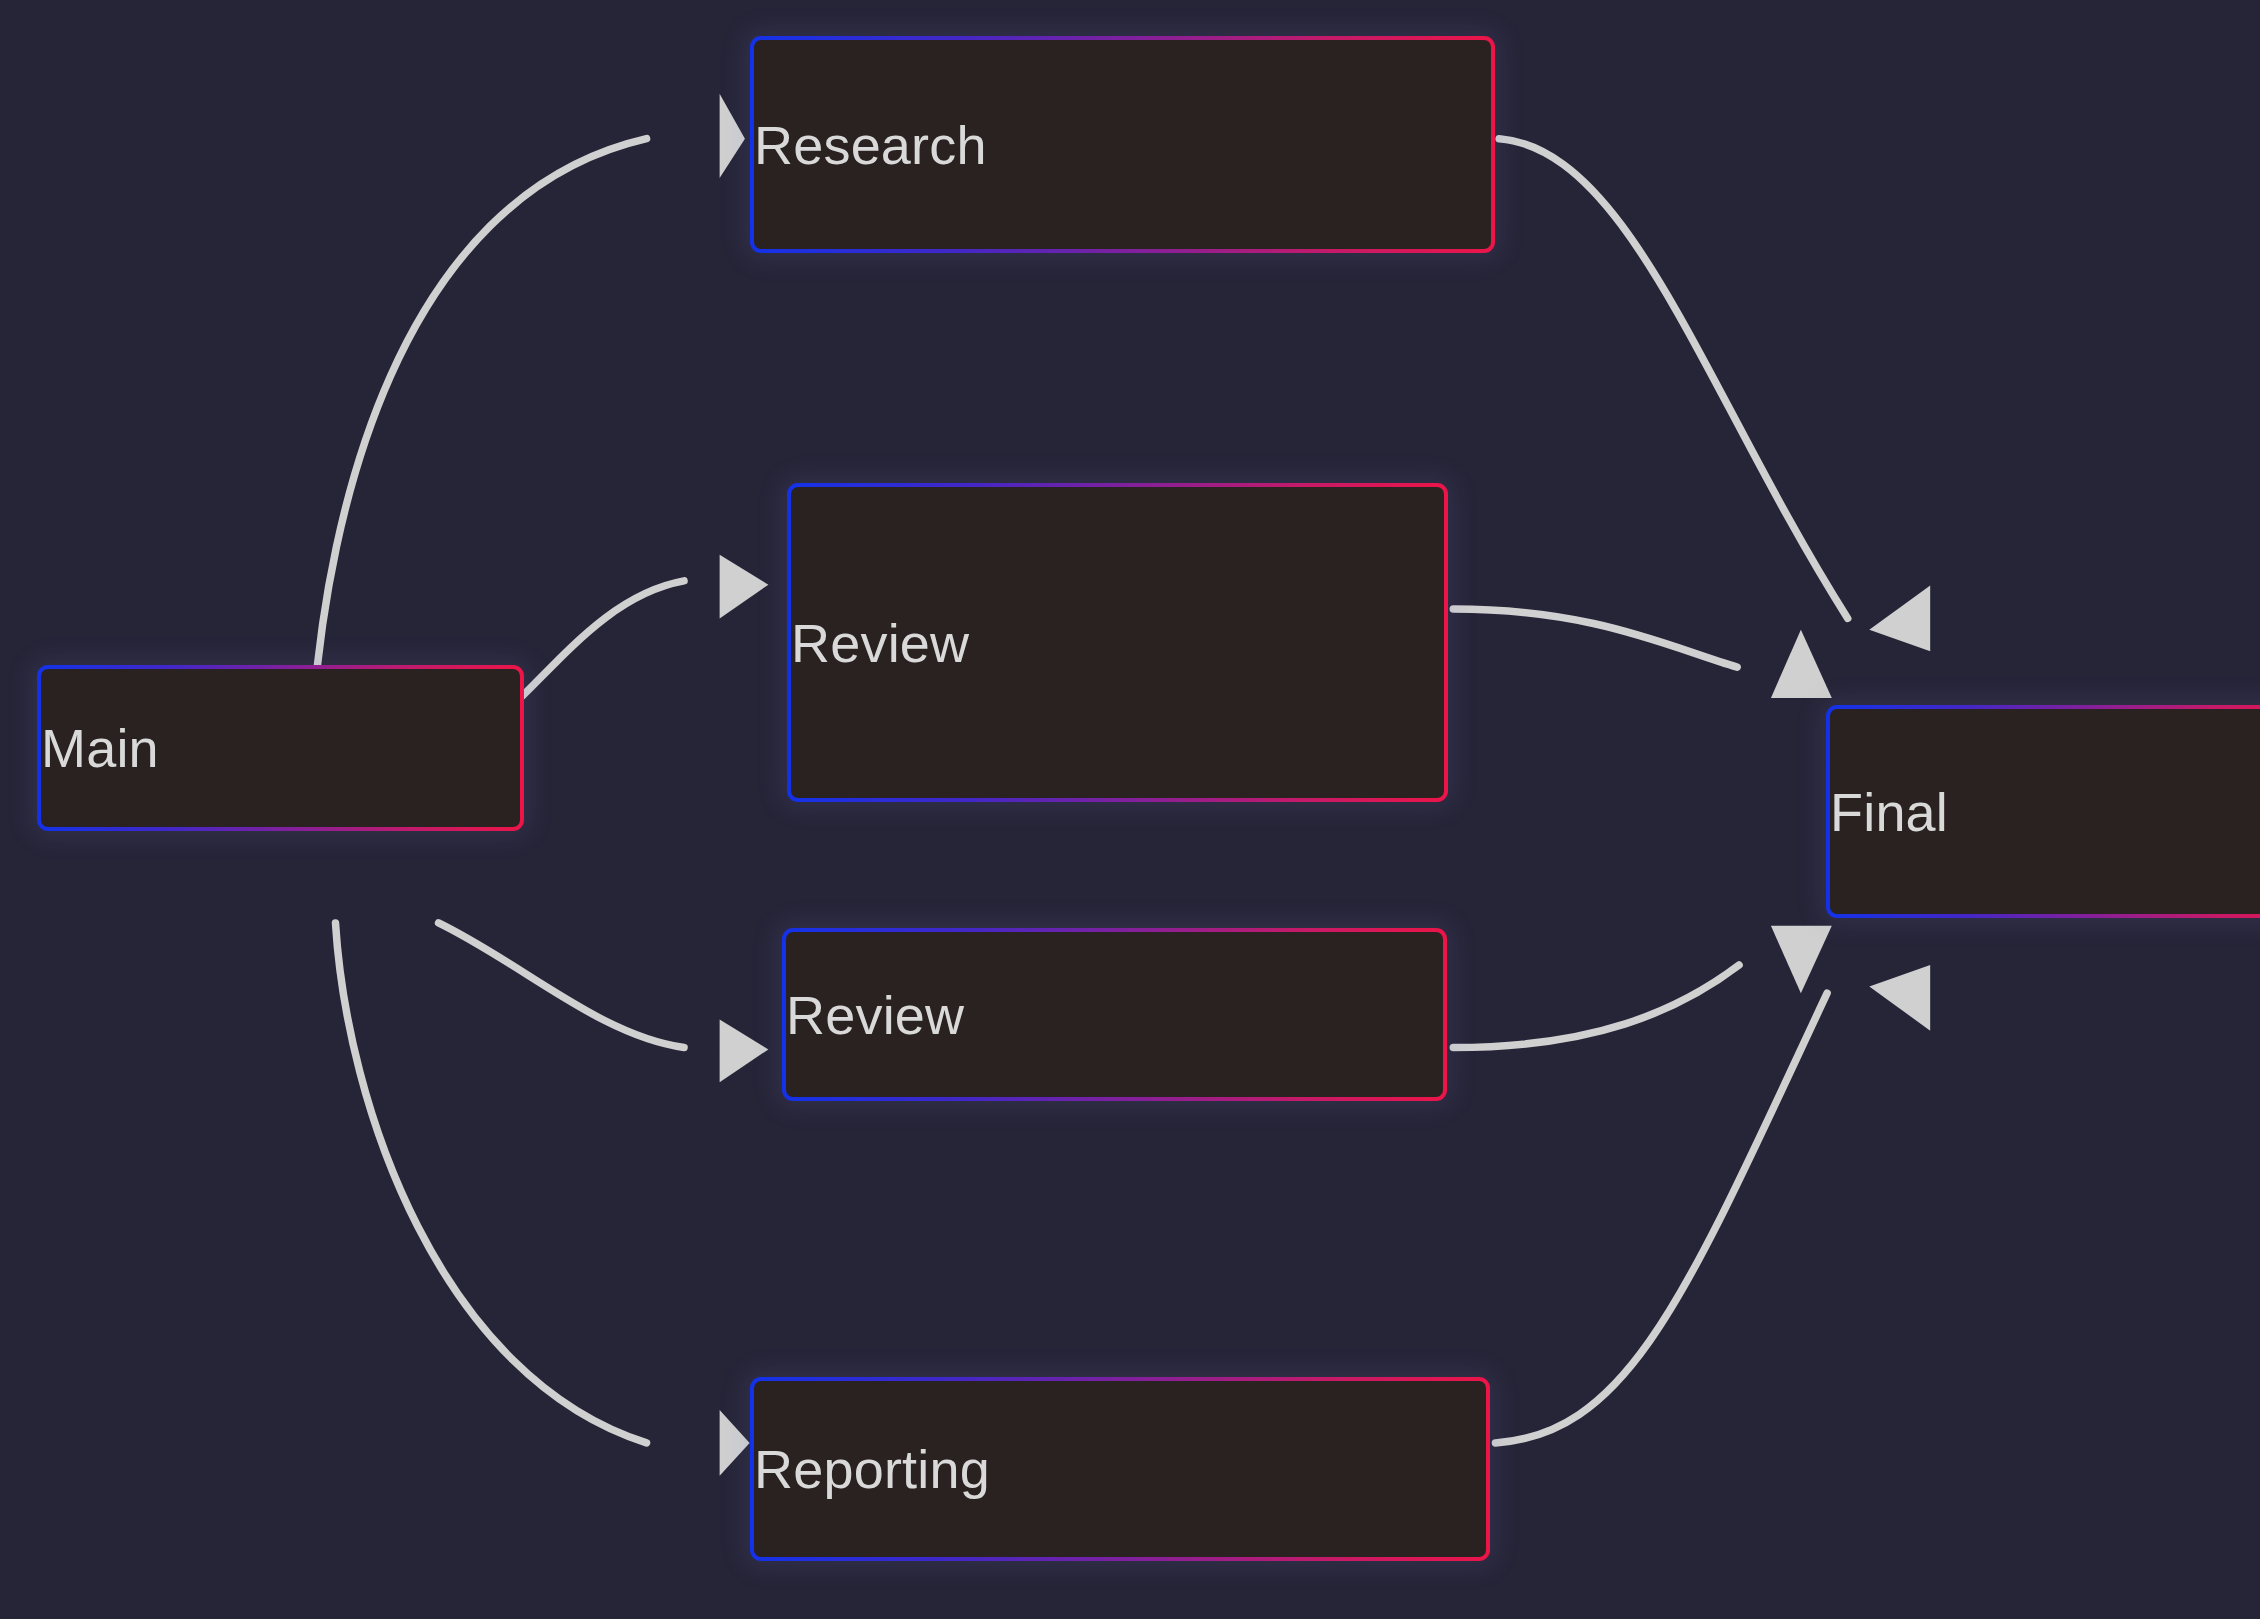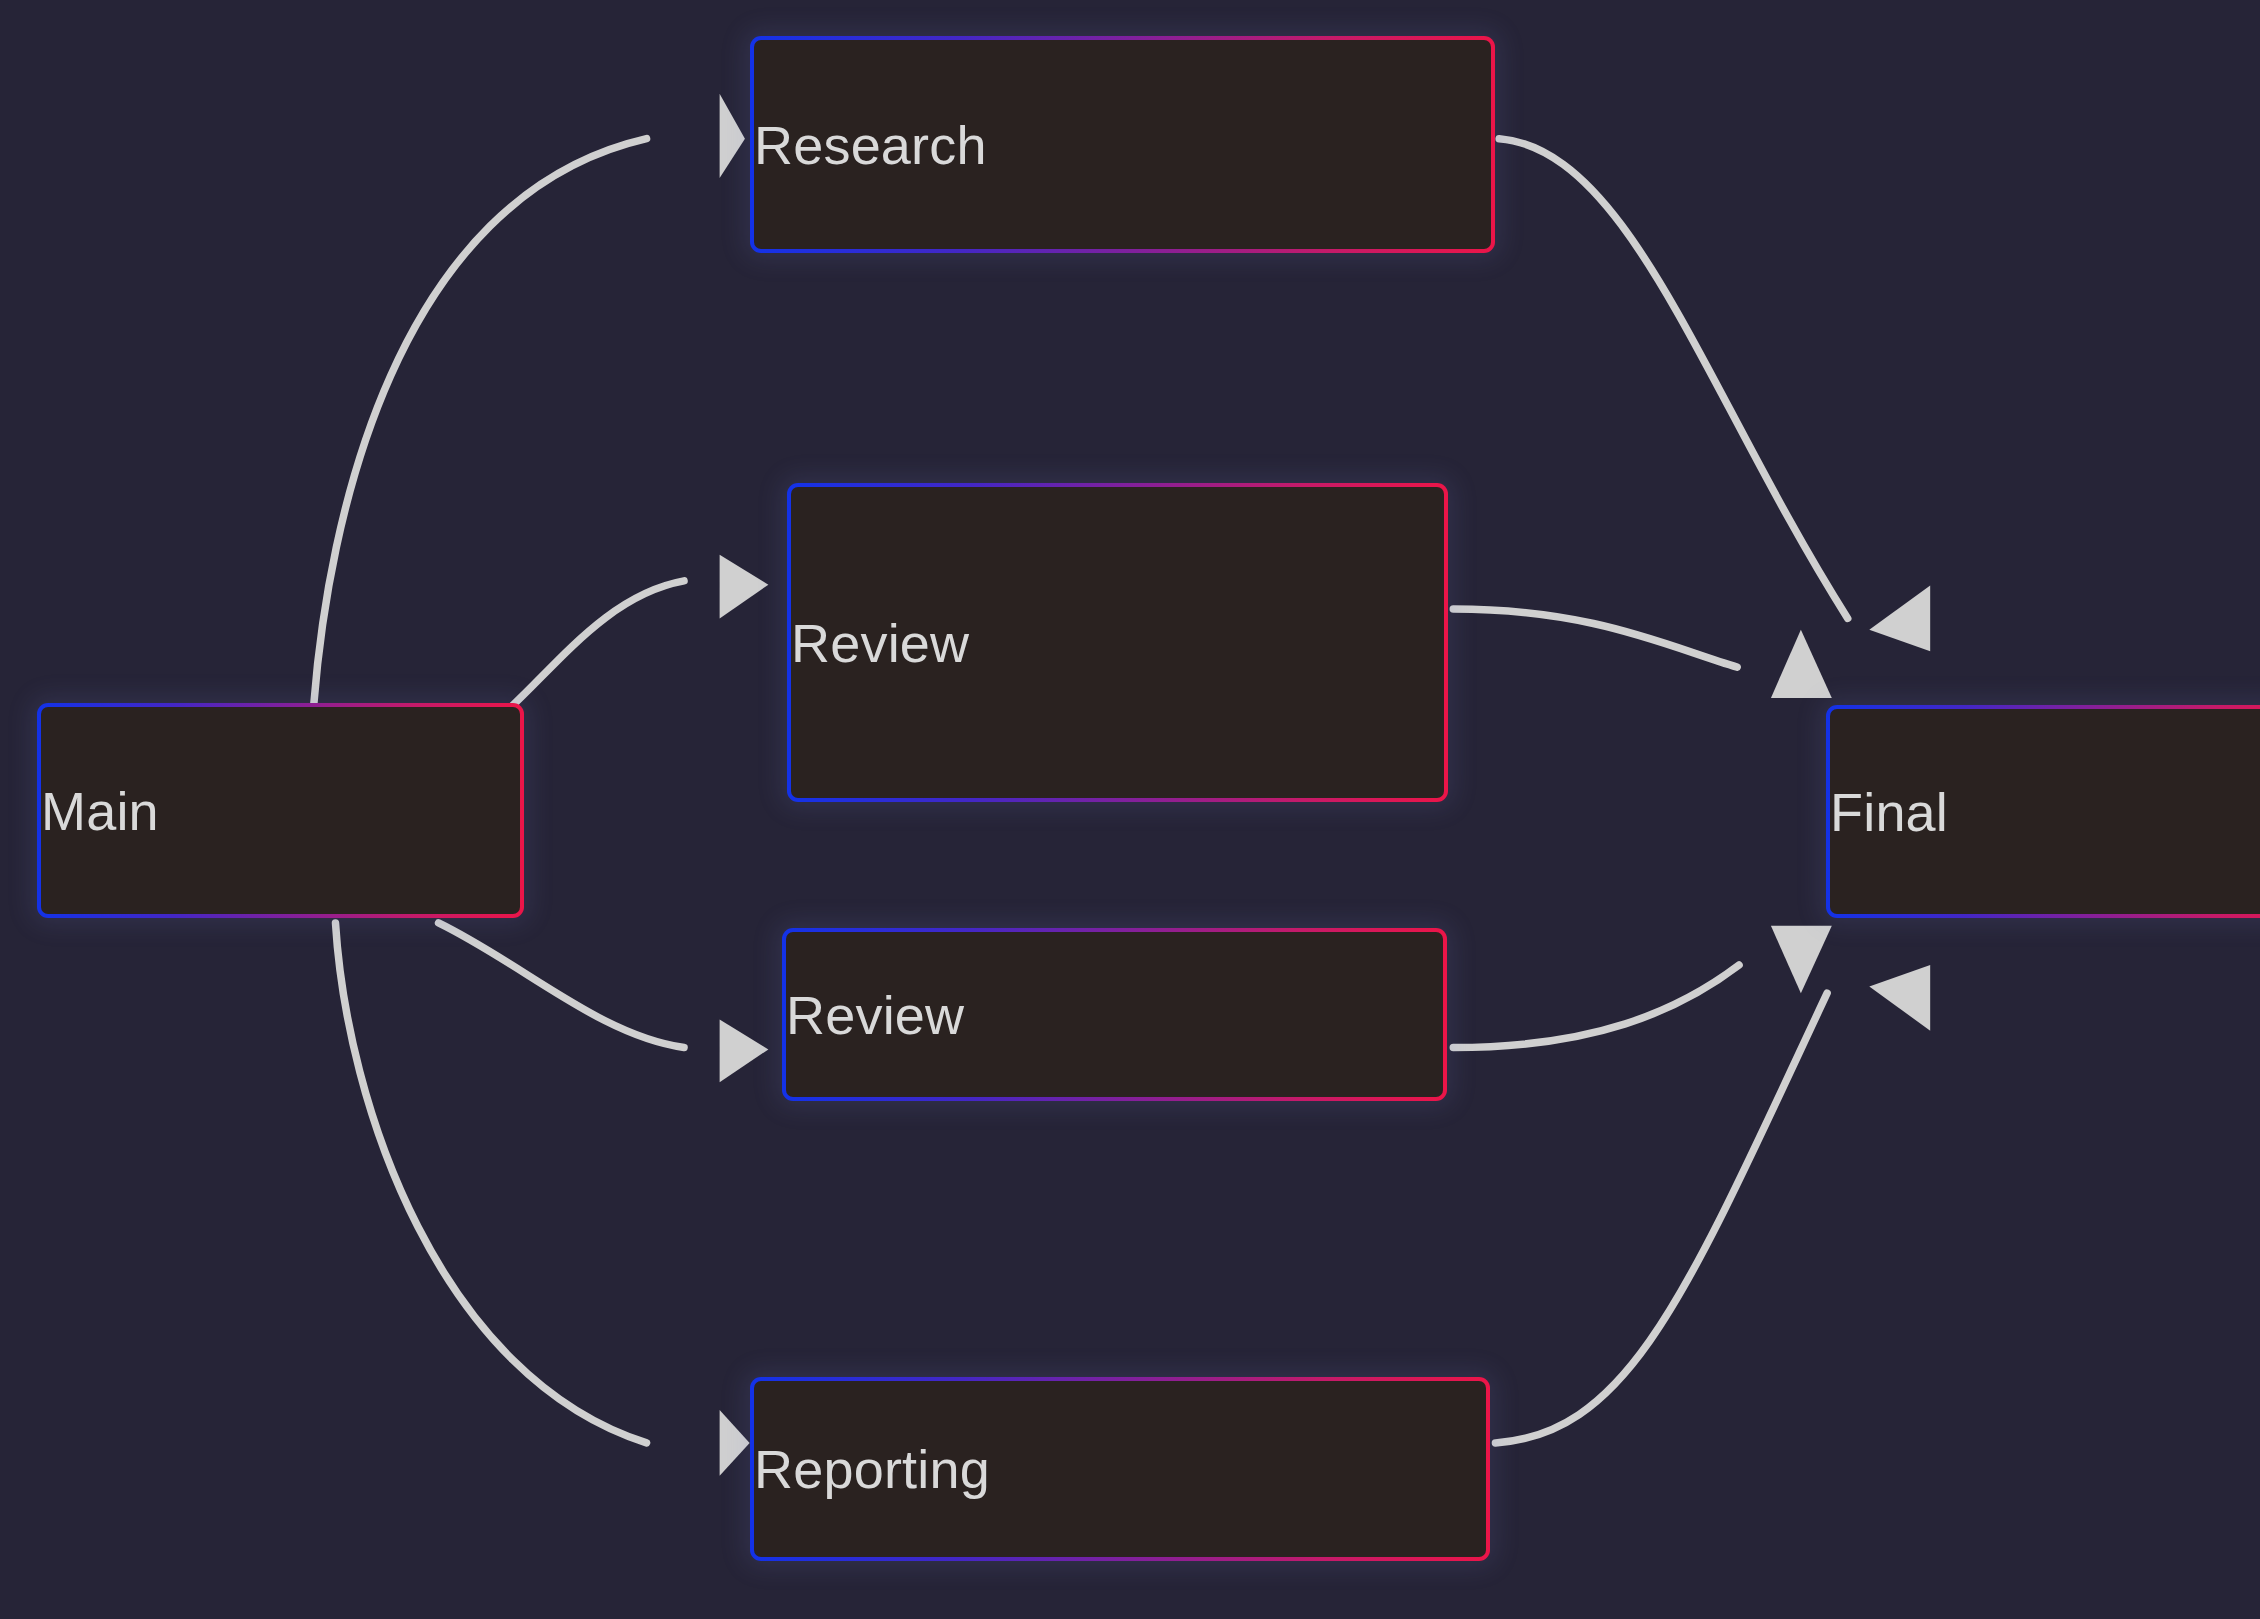--- a/index.html
+++ b/index.html
@@ -73,21 +73,21 @@
       <polygon points="2060,695 2060,625 1995,672"></polygon>
 
       <polygon points="1890,745 1955,745 1922,672"></polygon>
 
       <polygon points="1890,988 1955,988 1922,1060"></polygon>
 
       <polygon points="2060,1030 2060,1100 1995,1053"></polygon>
     </g>
   </svg>
 
-  <div class="node" style="left:37px;top:703px;width:487px;height:215px;">
+  <div class="node" style="left:37px;top:665px;width:487px;height:166px;">
     <span class="node-label">Main</span>
   </div>
 
   <div class="node" style="left:750px;top:36px;width:745px;height:217px;">
     <span class="node-label">Research</span>
   </div>
 
   <div class="node" style="left:787px;top:483px;width:661px;height:319px;">
     <span class="node-label">Review</span>
   </div>

